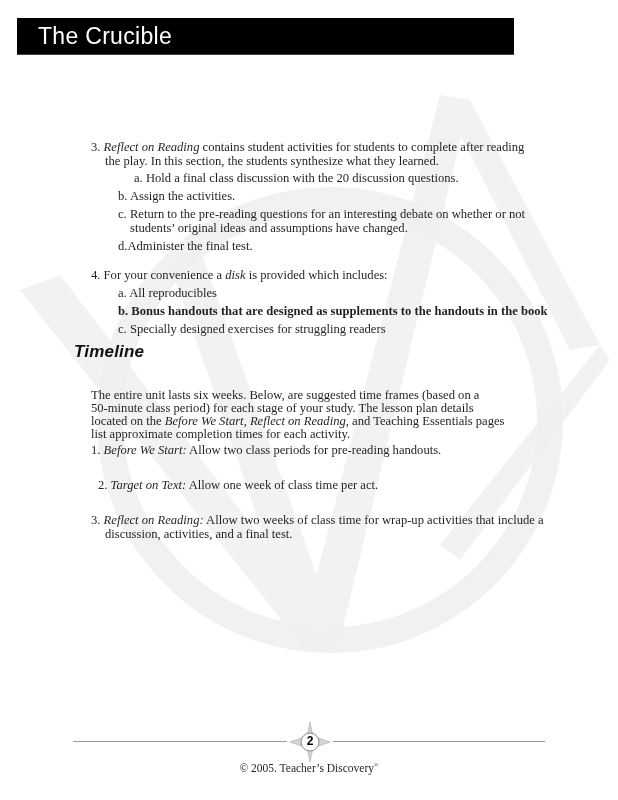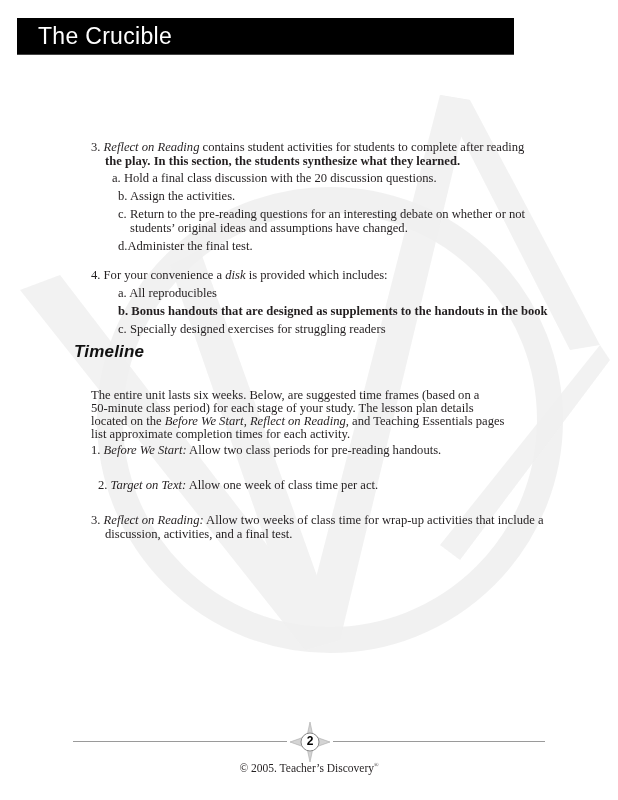--- a/index.html
+++ b/index.html
@@ -58,23 +58,23 @@
 <div class="header-bar">
   <span class="header-title">The Crucible</span>
 </div>
 
 <div class="content">
 
   <div class="line" style="left:91px; top:104px;">
     <span>3.</span>
     <i>Reflect on Reading</i><span> contains student activities for students to complete after reading</span>
   </div>
-  <div class="line" style="left:105px; top:118px;font-weight:bold;">the play. In this section, the students synthesize what they learned.</div>
+  <div class="line" style="left:105px; top:118px;">the play. In this section, the students synthesize what they learned.</div>
 
-  <div class="line" style="left:112px; top:135px;text-align:center;">
+  <div class="line" style="left:134px; top:135px;text-align:center;">
     <span>a.</span>
     <span>Hold a final class discussion with the 20 discussion questions.</span>
   </div>
   <div class="line" style="left:118px; top:153px;">
     <span>b.</span>
     <span>Assign the activities.</span>
   </div>
   <div class="line" style="left:118px; top:171px;">
     <span>c.</span>
     <span>Return to the pre-reading questions for an interesting debate on whether or not</span>

